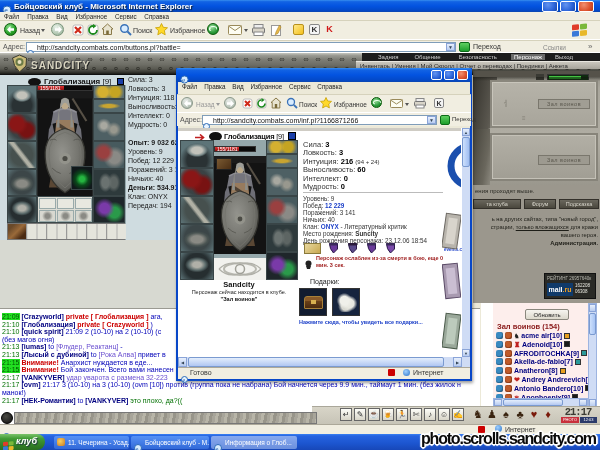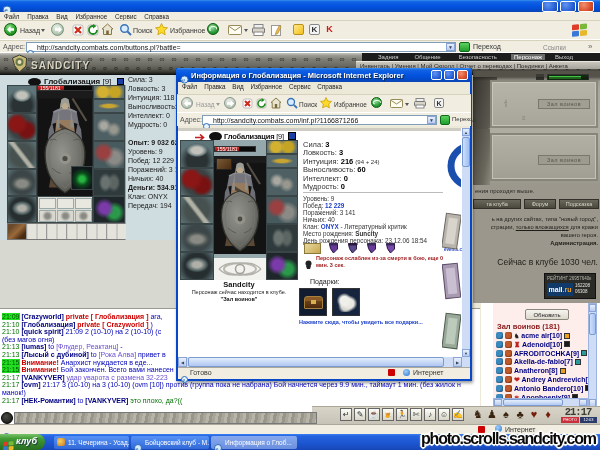--- a/index.html
+++ b/index.html
@@ -68,20 +68,21 @@
 </defs>
   </svg>
 
 <div id="main" class="abs" style="left:0;top:0;width:600px;height:434px;">
 
   <div class="abs titlebar" style="left:0;top:0;width:600px;height:12px;"></div>
   <div class="abs" style="left:2px;top:1px;width:10px;height:10px;" id="ieicon1"><svg width="10" height="10">
         <circle cx="5" cy="5" r="4" fill="#d8ecff" stroke="#2a6ab8"></circle>
         <text x="2.2" y="8" font-size="8" fill="#1a5aa8" font-family="Liberation Serif">e</text>
       </svg></div>
+  <div class="abs" style="left:14px;top:1.5px;font-size:8px;font-weight:bold;color:#fff;text-shadow:1px 1px 1px #123;">Бойцовский клуб - Microsoft Internet Explorer</div>
   <div class="abs" style="left:542px;top:1px;display:flex;gap:2px;">
     <div class="tbtn" style="width:16px;height:11px;"></div>
       <div class="tbtn" style="width:16px;height:11px;"></div>
       <div class="tbtn close" style="width:16px;height:11px;"></div>
   </div>
 
   <div class="abs chrome" style="left:0;top:12px;width:600px;height:8px;"></div>
   <div class="abs menu" style="left:4px;top:12.5px;word-spacing:6px;">Файл Правка Вид Избранное Сервис Справка</div>
 
   <div class="abs chrome sep" style="left:0;top:20px;width:600px;height:20px;" id="toolbar1"></div>
@@ -269,32 +270,31 @@
     </div>
     <div class="abs" style="left:0;top:58px;width:17px;height:56px;background:linear-gradient(100deg,#44423a,#6a675d 70%,#8a877d);"></div>
   </div>
 
   <div class="abs" id="info" style="left:473px;top:185px;width:127px;height:118px;background:#9b978d;">
     <div class="abs" style="left:2px;top:3px;font-size:6px;color:#2a2a24;">ения проходят выше.</div>
     <div class="abs" style="left:0px;top:14px;width:48px;height:10px;background:linear-gradient(180deg,#6a675d,#4a473d);border:1px solid #33302a;color:#d8d5cb;font-size:5.5px;text-align:center;line-height:9px;">та клуба</div>
     <div class="abs" style="left:51px;top:14px;width:32px;height:10px;background:linear-gradient(180deg,#6a675d,#4a473d);border:1px solid #33302a;color:#d8d5cb;font-size:5.5px;text-align:center;line-height:9px;">Форум</div>
     <div class="abs" style="left:86px;top:14px;width:40px;height:10px;background:linear-gradient(180deg,#6a675d,#4a473d);border:1px solid #33302a;color:#d8d5cb;font-size:5.5px;text-align:center;line-height:9px;">Подсказка</div>
     <div class="abs" style="left:0px;top:30px;width:125px;font-size:5.8px;line-height:8px;color:#1e1e18;text-align:right;">ь на других сайтах, типа "новый город",<br>страции, <span style="text-decoration:underline">только вложащихся</span> для кражи<br>вашего героя.<br><b>Администрация.</b></div>
-    <div class="abs" style="left:0px;top:72px;width:125px;font-size:8.5px;color:#1e1e18;text-align:right;">Сейчас в клубе 1030 чел.</div>
     <div class="abs" style="left:71px;top:88px;width:52px;height:26px;background:#2a2a26;border:1px solid #111;">
       <div class="abs" style="left:2px;top:2px;font-size:4.5px;color:#b8b8b0;">РЕЙТИНГ 26957640к</div>
       <div class="abs" style="left:2px;top:9px;width:26px;height:13px;background:#103a6a;color:#fff;font-size:7px;font-weight:bold;line-height:13px;text-align:center;">mail<span style="color:#f4a020">.ru</span></div>
       <div class="abs" style="left:30px;top:9px;font-size:4.5px;line-height:6px;color:#e8e8e0;">162208<br>06308</div>
     </div>
   </div>
 
   <div class="abs" id="plist" style="left:481px;top:303px;width:119px;height:121px;background:#fff;">
     <div class="abs" style="left:12px;top:0;width:95px;height:103px;background:#fdeeec;"></div>
     <div class="abs" style="left:44px;top:6px;width:44px;height:11px;background:linear-gradient(180deg,#f6f4ef,#dcd8cc);border:1px solid #8a877d;border-radius:2px;font-size:6px;color:#222;text-align:center;line-height:10px;">Обновить</div>
-    <div class="abs" style="left:16px;top:19px;font-size:7.5px;font-weight:bold;color:#8a1a1a;">Зал воинов (181)</div>
+    <div class="abs" style="left:16px;top:19px;font-size:7.5px;font-weight:bold;color:#8a1a1a;">Зал воинов (154)</div>
     <div class="abs" id="plrows" style="left:15px;top:29px;font-size:7px;line-height:8.8px;color:#000080;font-weight:bold;white-space:nowrap;">
 <span class="pi pa"></span><span class="pi pb"></span><span style="color:#222;font-size:6px">♞</span> acme air[10]<span class="tg to"></span><br>
 <span class="pi pa"></span><span class="pi pb"></span><span style="color:#c02020">♜</span> Adenoid[10]<span class="tg tk"></span><br>
 <span class="pi pa"></span><span class="pi pb"></span>AFRODITOCHKA[9]<span class="tg tt"></span><br>
 <span class="pi pa"></span><span class="pi pb"></span>Akella-de-fabio[7]<span class="tg tt"></span><br>
 <span class="pi pa"></span><span class="pi pb"></span>Anatheron[8]<span class="tg to"></span><br>
 <span class="pi pa"></span><span class="pi pb"></span><span style="color:#c02020">❤</span> Andrey Andreevich[<br>
 <span class="pi pa"></span><span class="pi pb"></span>Antonio Bandero[10]<span class="tg tk"></span><br>
 <span class="pi pa"></span><span class="pi pb"></span><span style="color:#c02020;font-size:6px">♛</span> Apophoenix[9]<span class="tg tk"></span><br>
     </div>
@@ -345,21 +345,20 @@
   <div class="abs" style="left:495px;top:425px;width:7px;height:7px;border-radius:50%;background:radial-gradient(circle at 40% 35%,#9fd0ff,#2a72c8);"></div>
   <div class="abs" style="left:505px;top:425.5px;font-size:7px;color:#333;">Интернет</div>
 </div>
 
 <div id="popup" class="abs" style="left:176px;top:68px;width:296px;height:313px;background:#ece9d8;border:2px solid #0847c8;box-shadow:1px 2px 3px rgba(0,0,0,.4);">
   <div class="abs titlebar" style="left:-2px;top:-2px;width:296px;height:14px;border-radius:3px 3px 0 0;"></div>
   <div class="abs" style="left:2px;top:0px;width:9px;height:9px;" id="ieicon3"><svg width="9" height="9">
         <circle cx="4.5" cy="4.5" r="3.6" fill="#d8ecff" stroke="#2a6ab8"></circle>
         <text x="2" y="7.2" font-size="7" fill="#1a5aa8" font-family="Liberation Serif">e</text>
       </svg></div>
-  <div class="abs" style="left:13px;top:1px;font-size:7.5px;font-weight:bold;color:#fff;text-shadow:1px 1px 1px #123;">Информация о Глобализация - Microsoft Internet Explorer</div>
   <div class="abs" style="left:253px;top:0px;display:flex;gap:2px;">
     <div class="tbtn" style="width:11px;height:10px;"></div>
       <div class="tbtn" style="width:11px;height:10px;"></div>
       <div class="tbtn close" style="width:11px;height:10px;"></div>
   </div>
   <div class="abs menu" style="left:4px;top:13px;word-spacing:5px;">Файл Правка Вид Избранное Сервис Справка</div>
   <div class="abs chrome sep" style="left:-1px;top:24px;width:294px;height:19px;" id="toolbar2"></div>
   <div class="abs" style="left:3px;top:27px;width:12px;height:12px;border-radius:50%;background:radial-gradient(circle at 38% 30%,#e9ece9,#c2ccc2 55%,#9aa89a);border:1px solid #8a988a;"></div>
   <svg class="abs" style="left:5px;top:30px;" width="9" height="7">
       <path d="M4.5 0 L1 3.5 L4.5 7 L4.5 4.7 L8 4.7 L8 2.3 L4.5 2.3 Z" fill="#fff"></path>

